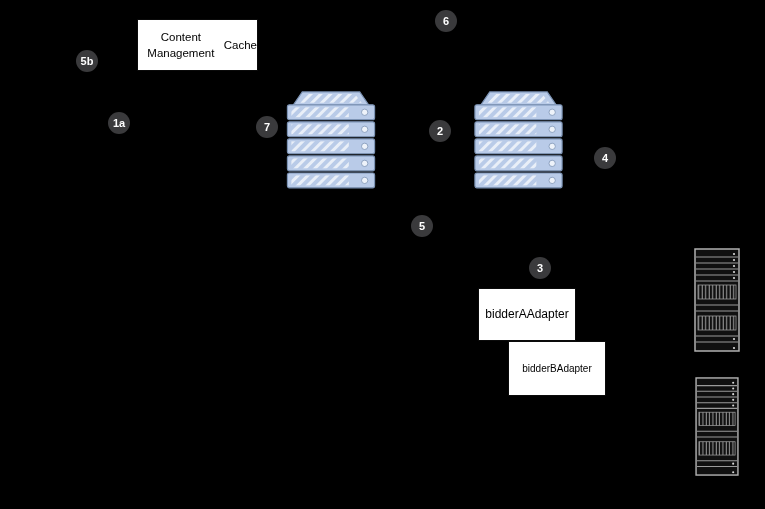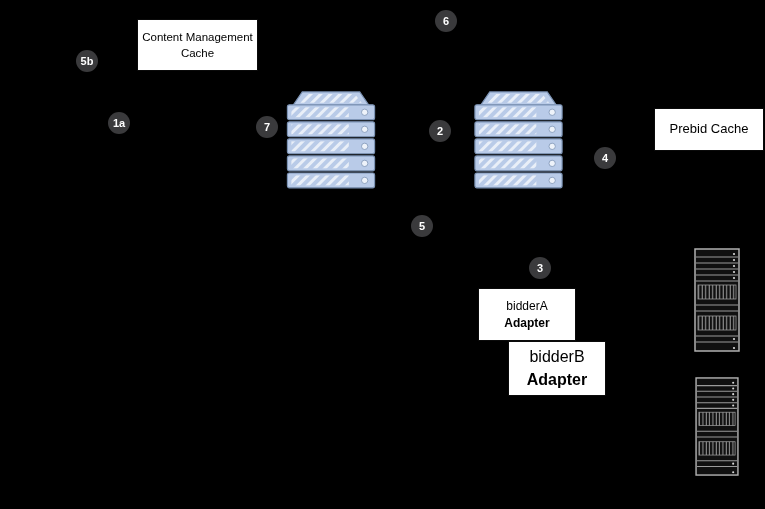--- a/index.html
+++ b/index.html
@@ -14,32 +14,32 @@
     overflow: hidden;
   }
 
   
   .node {
     position: absolute;
     background: #fff;
     color: #000;
     border: 1px solid #0a0a0a;
     display: flex;
-    flex-direction: column;
+    flex-direction: row;
     align-items: center;
     justify-content: center;
     text-align: center;
   }
   .node-line { line-height: 1.4; }
-  .bold { font-weight: bold; }
+  .bold { font-weight: normal; }
 
   .cms-box          { left: 137px; top: 19px;  width: 121px; height: 52px; font-size: 11.5px; }
   .prebid-cache-box { left: 654px; top: 108px; width: 110px; height: 43px; font-size: 13px; }
   .bidder-a-box     { left: 478px; top: 288px; width: 98px;  height: 53px; font-size: 12px; z-index: 1; }
-  .bidder-b-box     { left: 508px; top: 341px; width: 98px;  height: 55px; font-size: 16px; z-index: 2; }
+  .bidder-b-box     { left: 508px; top: 341px; width: 98px;  height: 55px; font-size: 10px; z-index: 2; }
 
   
   .badge {
     position: absolute;
     width: 22px;
     height: 22px;
     border-radius: 50%;
     background: #3a3a3c;
     color: #fff;
     font-size: 11px;
@@ -134,23 +134,20 @@
         <circle cx="40" cy="100" r="1.1" fill="#d8d8d8"></circle>
       </g>
     </defs>
   </svg>
 
   <div class="node cms-box">
     <div class="node-line">Content Management</div>
     <div class="node-line">Cache</div>
   </div>
 
-  <div class="node prebid-cache-box">
-    <div class="node-line">Prebid Cache</div>
-  </div>
 
   <div class="node bidder-a-box">
     <div class="node-line">bidderA</div>
     <div class="node-line bold">Adapter</div>
   </div>
 
   <div class="node bidder-b-box">
     <div class="node-line">bidderB</div>
     <div class="node-line bold">Adapter</div>
   </div>

